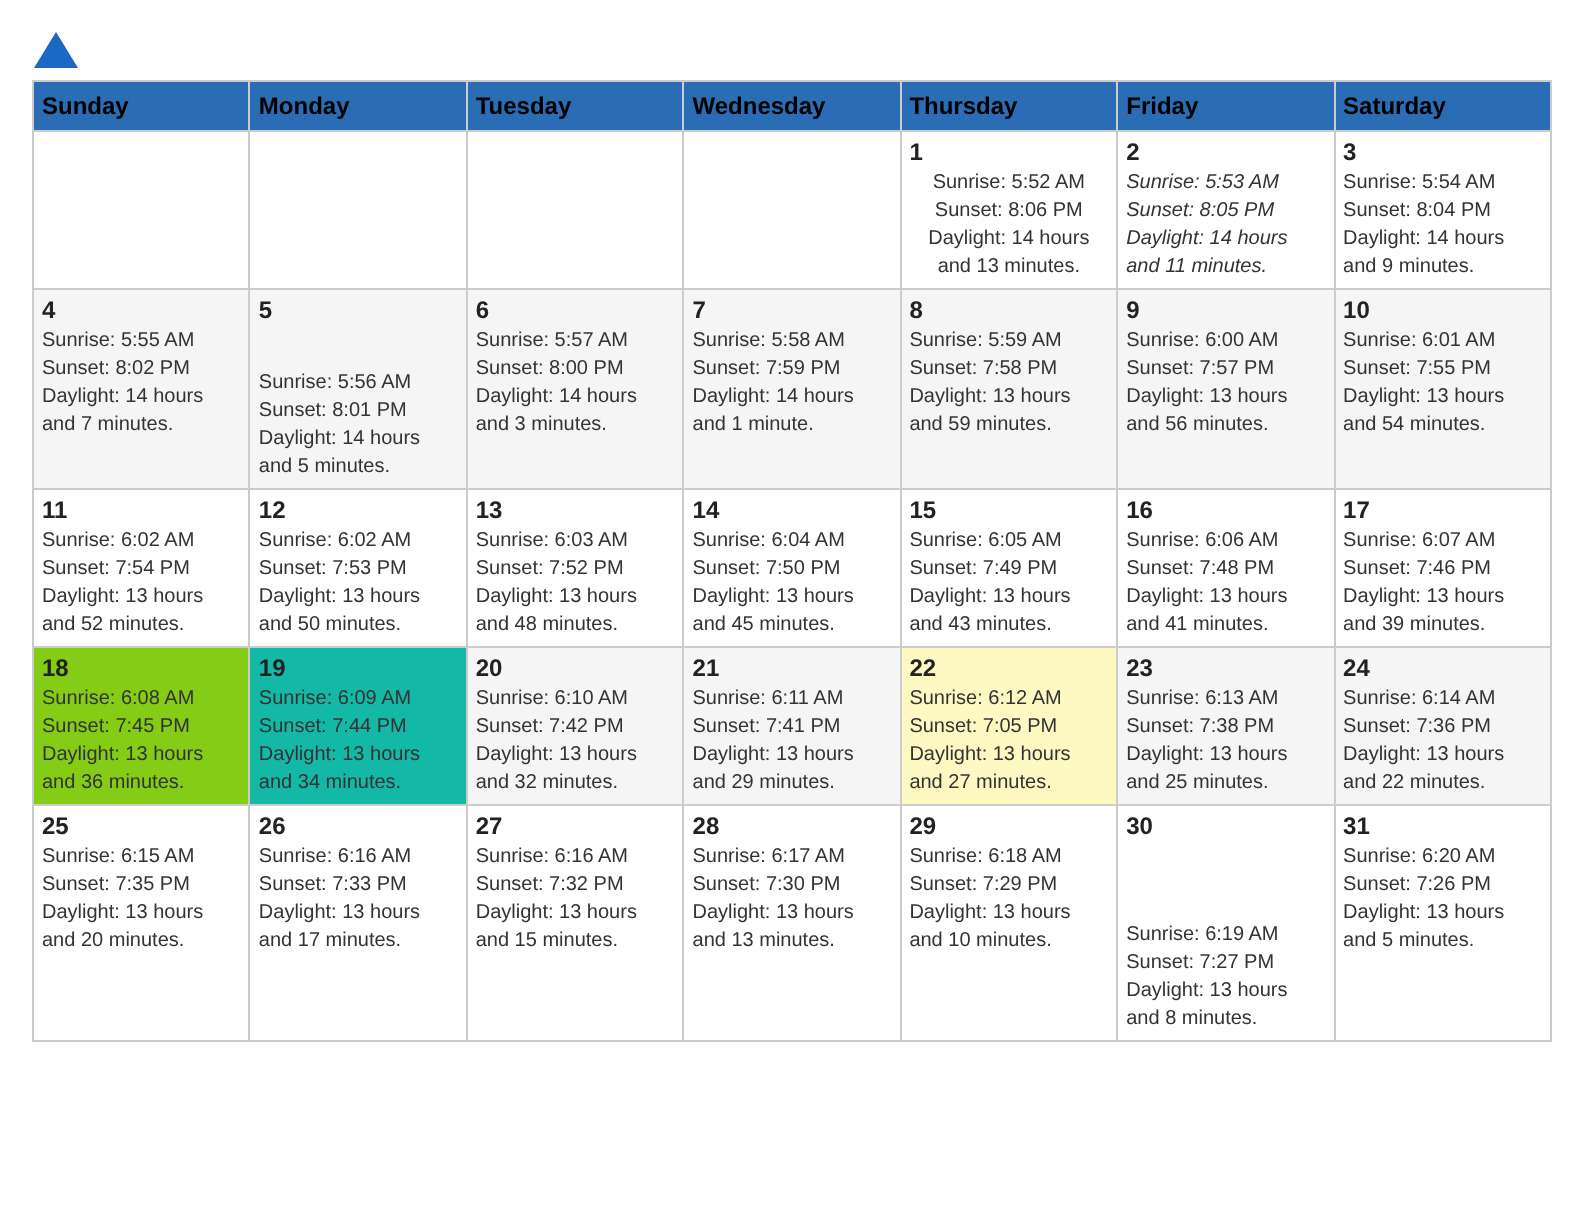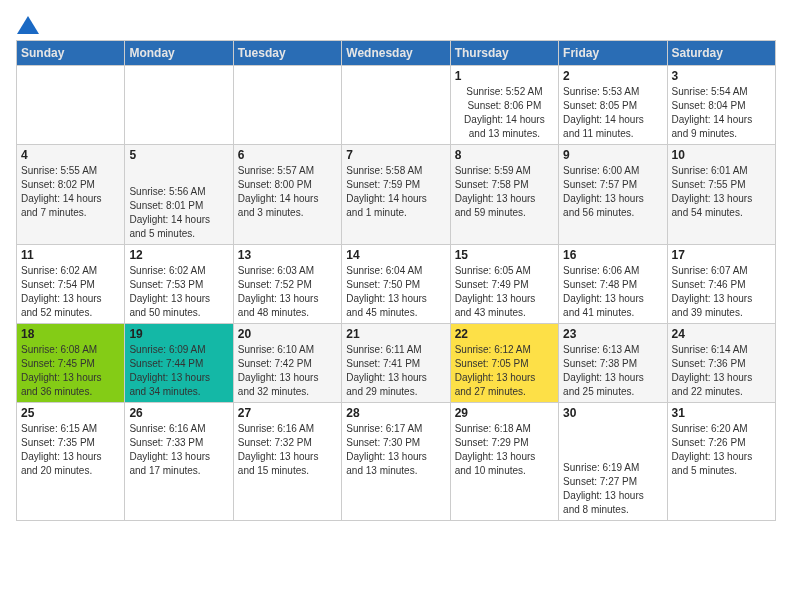--- a/index.html
+++ b/index.html
@@ -32,21 +32,21 @@
     .title-location {
       font-size: 16px;
       color: #444;
     }
     .calendar {
       width: 100%;
       border-collapse: collapse;
     }
     .calendar th {
       background: #2a6db5;
-      color: #e5e5e5;
+      color: #000000;
       font-size: 12px;
       font-weight: bold;
       padding: 5px 4px;
       border: 1px solid #ccc;
       text-align: left;
     }
     .calendar td {
       border: 1px solid #ccc;
       vertical-align: top;
       padding: 3px 4px;
@@ -110,21 +110,21 @@
         <td></td>
         <td>
           <span class="day-number">1</span>
           <div class="day-info" style="white-space: pre-line; text-align: center;">Sunrise: 5:52 AM
 Sunset: 8:06 PM
 Daylight: 14 hours
 and 13 minutes.</div>
         </td>
         <td>
           <span class="day-number">2</span>
-          <div class="day-info" style="white-space: pre-line;">Sunrise: 5:53 AM
+          <div class="day-info" style="white-space: pre-line; font-style: italic;">Sunrise: 5:53 AM
 Sunset: 8:05 PM
 Daylight: 14 hours
 and 11 minutes.</div>
         </td>
         <td>
           <span class="day-number">3</span>
           <div class="day-info" style="white-space: pre-line;">Sunrise: 5:54 AM
 Sunset: 8:04 PM
 Daylight: 14 hours
 and 9 minutes.</div>
@@ -254,21 +254,21 @@
 Daylight: 13 hours
 and 32 minutes.</div>
         </td>
         <td style="background: rgb(245, 245, 245);">
           <span class="day-number">21</span>
           <div class="day-info" style="white-space: pre-line;">Sunrise: 6:11 AM
 Sunset: 7:41 PM
 Daylight: 13 hours
 and 29 minutes.</div>
         </td>
-        <td style="background: #fde047;">
+        <td style="background: #fef9c3;">
           <span class="day-number">22</span>
           <div class="day-info" style="white-space: pre-line;">Sunrise: 6:12 AM
 Sunset: 7:05 PM
 Daylight: 13 hours
 and 27 minutes.</div>
         </td>
         <td style="background: rgb(245, 245, 245);">
           <span class="day-number">23</span>
           <div class="day-info" style="white-space: pre-line;">Sunrise: 6:13 AM
 Sunset: 7:38 PM

